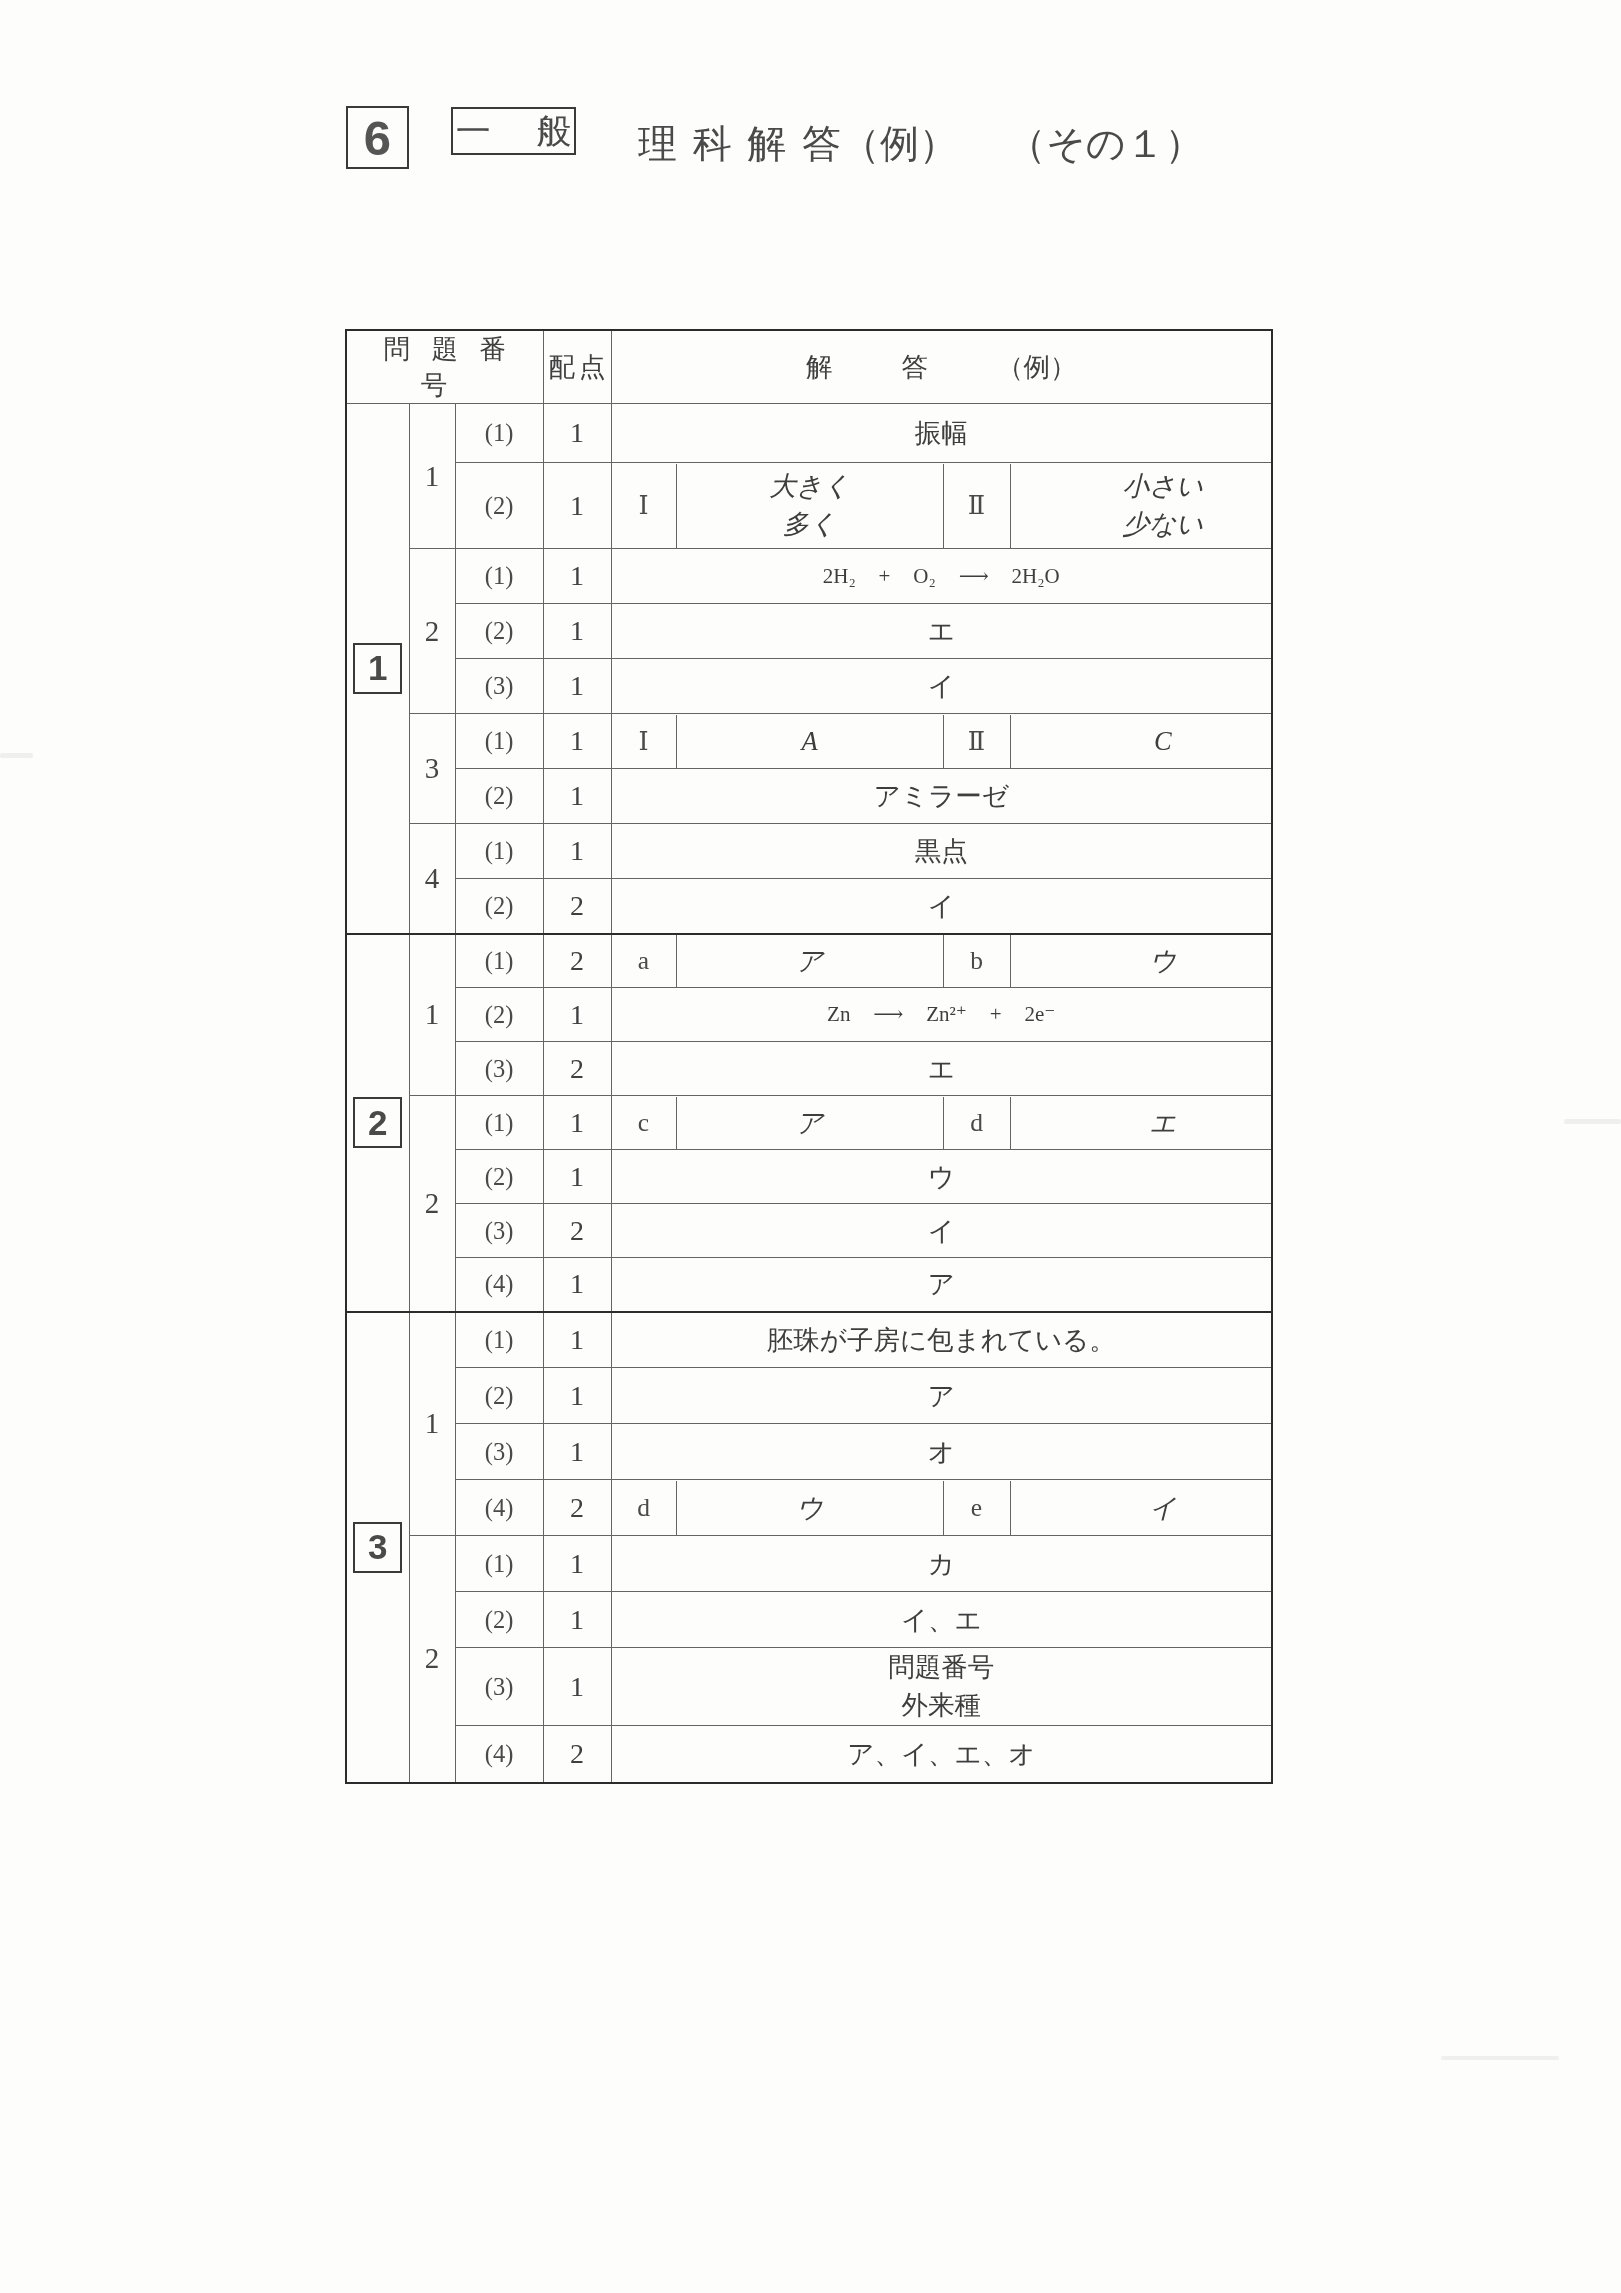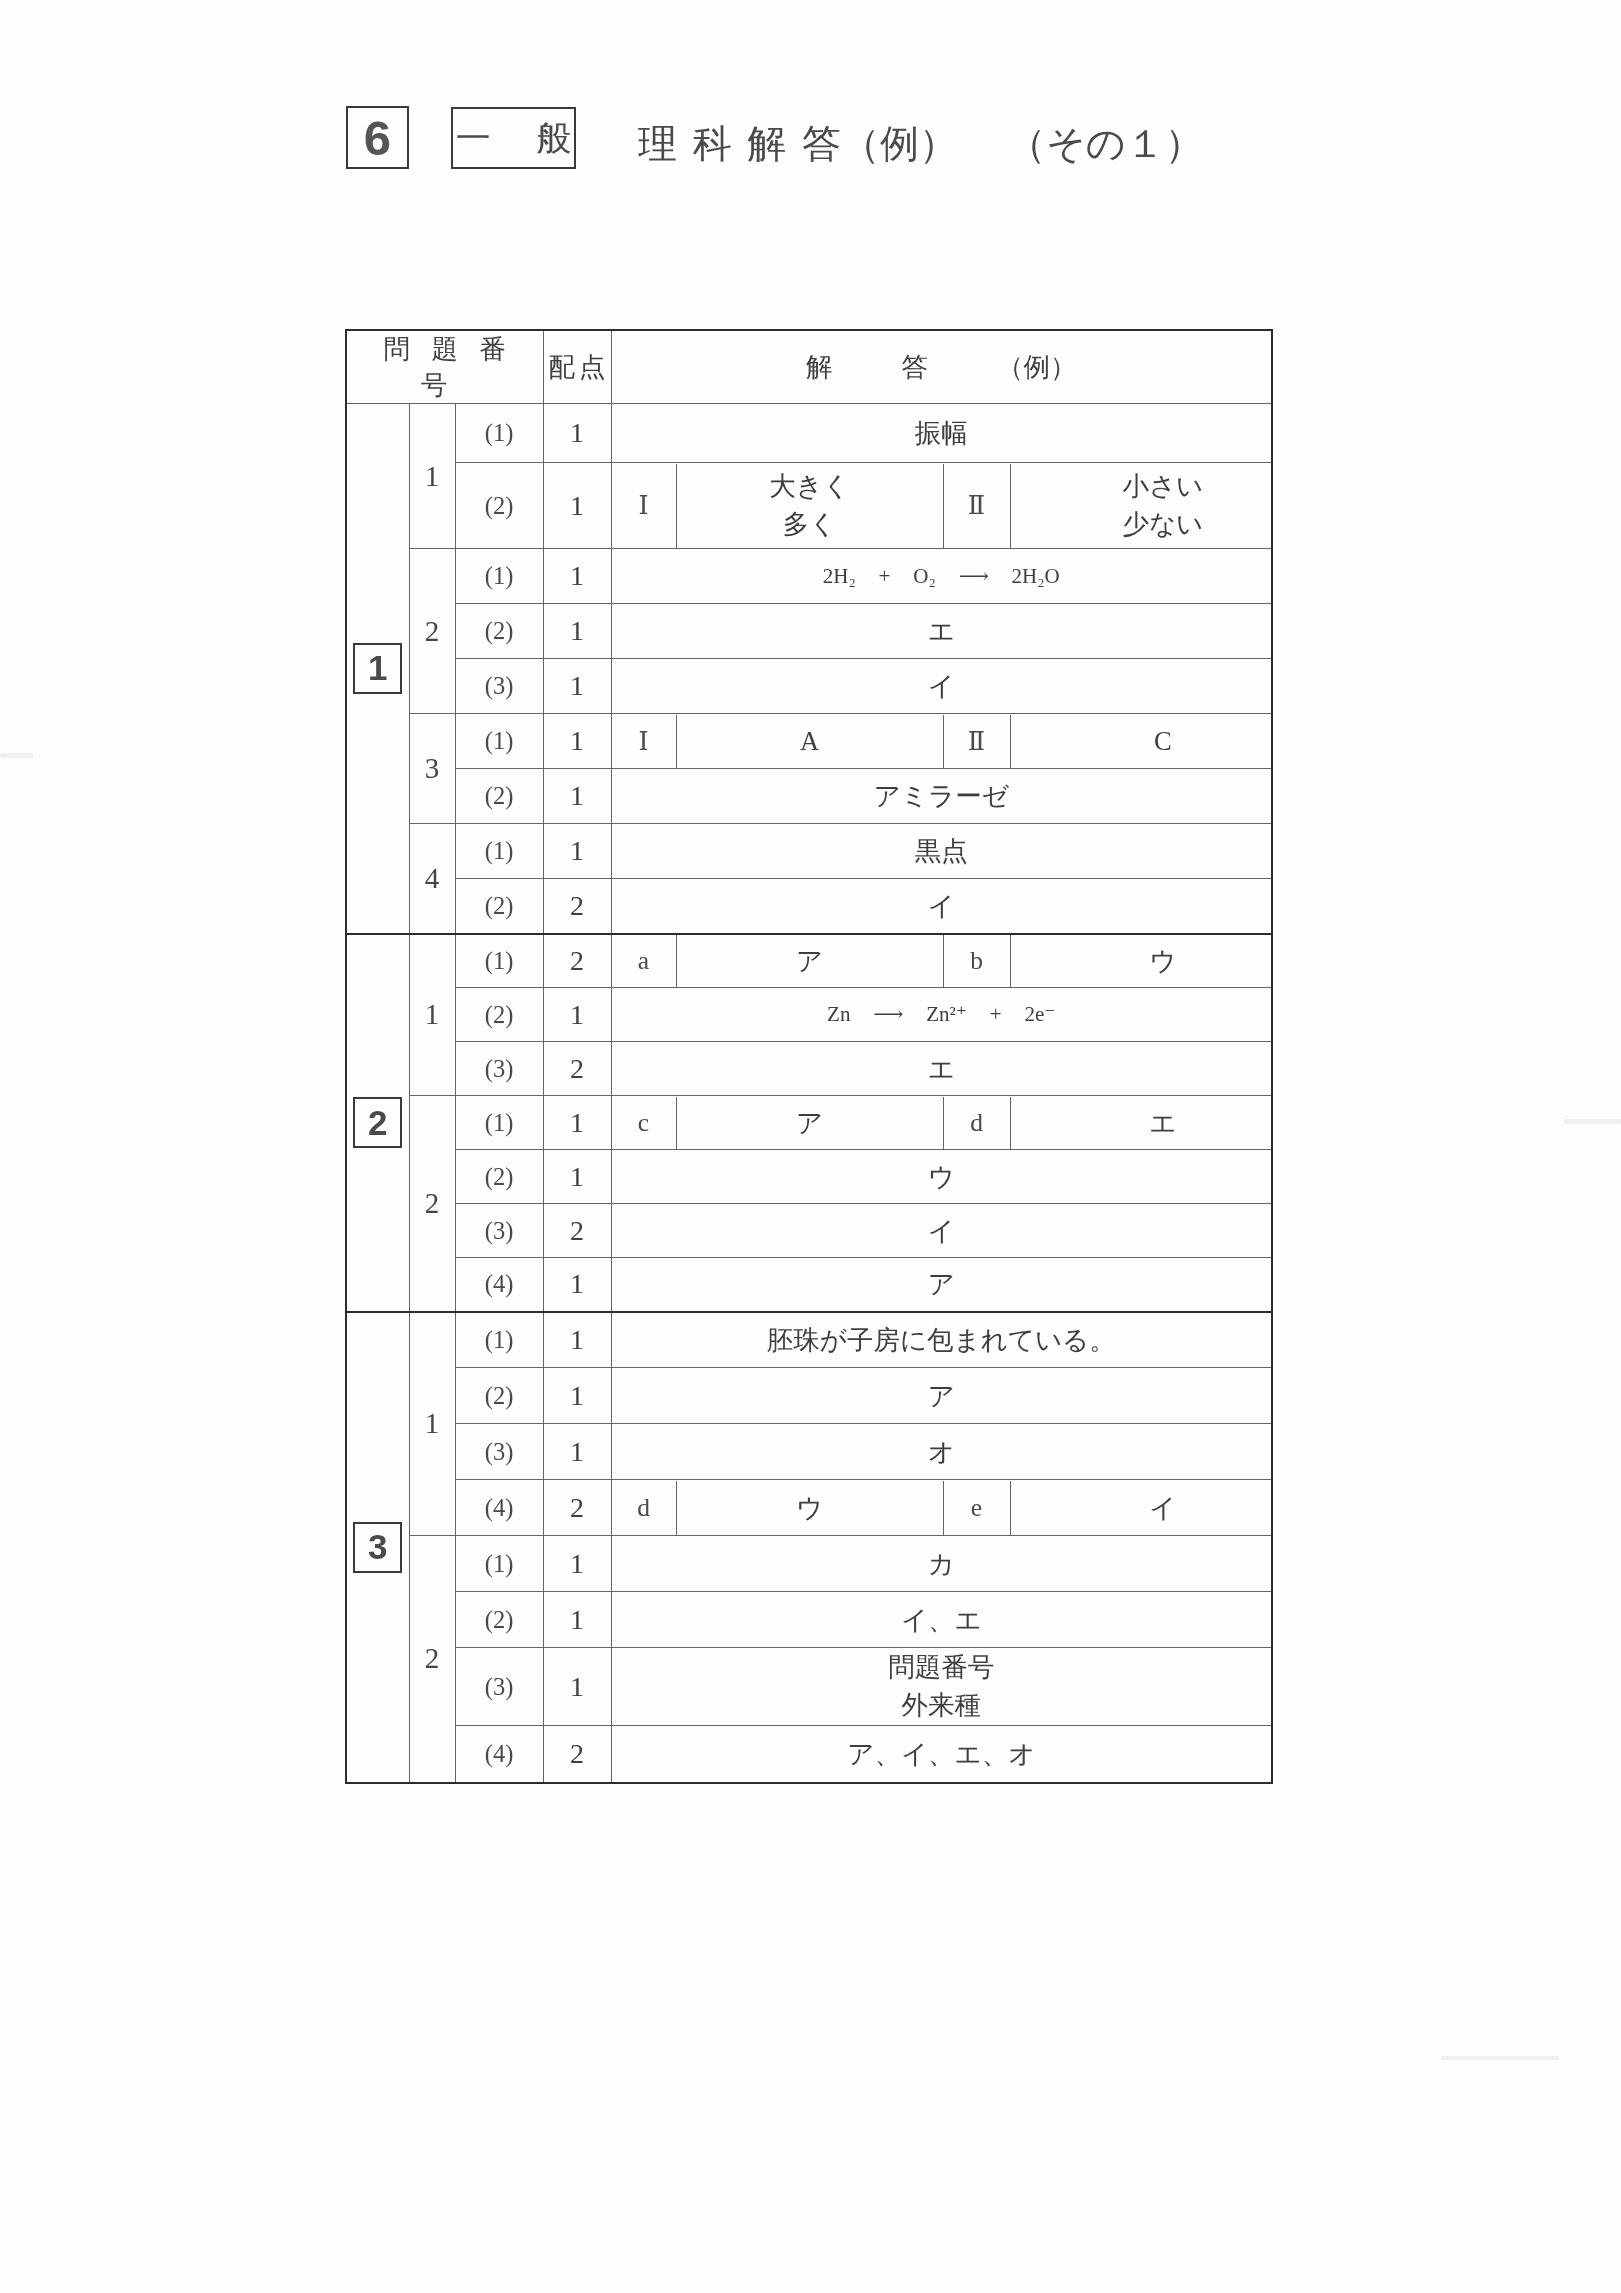--- a/index.html
+++ b/index.html
@@ -16,21 +16,21 @@
   .hdr-num-box {
     position:absolute; left:346px; top:106px;
     width:63px; height:63px;
     border:2.9px solid #3a3a3a;
     display:flex; align-items:center; justify-content:center;
     font-family:"Liberation Sans","DejaVu Sans",sans-serif;
     font-size:49px; font-weight:600; color:#555;
   }
   .hdr-cat-box {
     position:absolute; left:451px; top:107px;
-    width:125px; height:62px;
+    width:125px; height:48px;
     border:2.9px solid #3a3a3a;
     display:flex; align-items:center; justify-content:center;
     font-size:35px; color:#4a4a4a;
     word-spacing:37px;
   }
   .hdr-title {
     position:absolute; left:610px; top:117px;
     display:flex; align-items:baseline; gap:49px;
     font-size:39px; color:#4a4a4a;
   }
@@ -78,21 +78,21 @@
 
   .two-lines { display:flex; flex-direction:column; align-items:center; gap:7.8px; line-height:1.15; }
 
   td.pairtd { padding:0; }
   .pair { display:flex; width:100%; }
   .pair > span { display:flex; align-items:center; justify-content:center; }
   .plabel { flex:0 0 65px; border-right:1px solid #646464; font-size:25.5px; color:#4a4a4a; }
   .plabel.p2 { flex:0 0 67px; }
   .pans1 { flex:0 0 267px; border-right:1px solid #646464; }
   .pans2 { flex:1 1 auto;margin-left:44px; }
-  .pans1, .pans2 { font-size:26.5px; }
+  .pans1, .pans2 { font-size:26.5px;font-style:italic; }
   .ph86 { height:84px; } .ph54 { height:53px; } .ph53 { height:52px; } .ph55 { height:54px; }
 
   tr.rh60{height:59px} tr.rh88{height:86px} tr.rh56{height:55px}
   tr.rh55{height:54px} tr.rh57{height:56px} tr.rh80{height:78px} tr.rh58{height:57px}
 
   
   .scan-streak { position:absolute; background:#8a8a8a; opacity:0.12; border-radius:2px; }
 </style>
 </head>
 <body>

